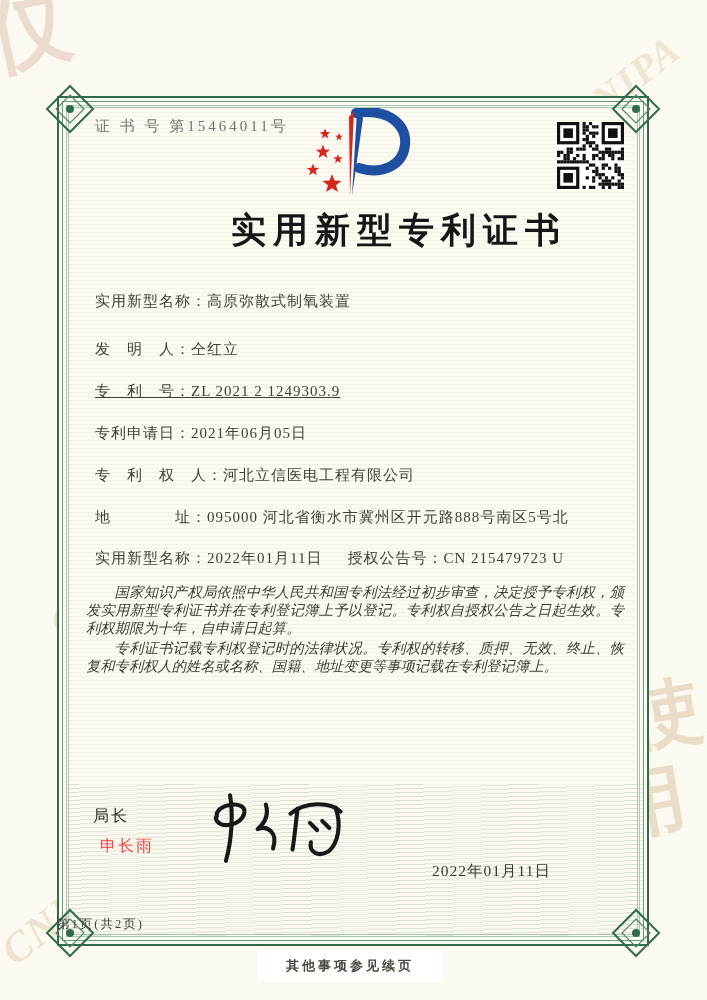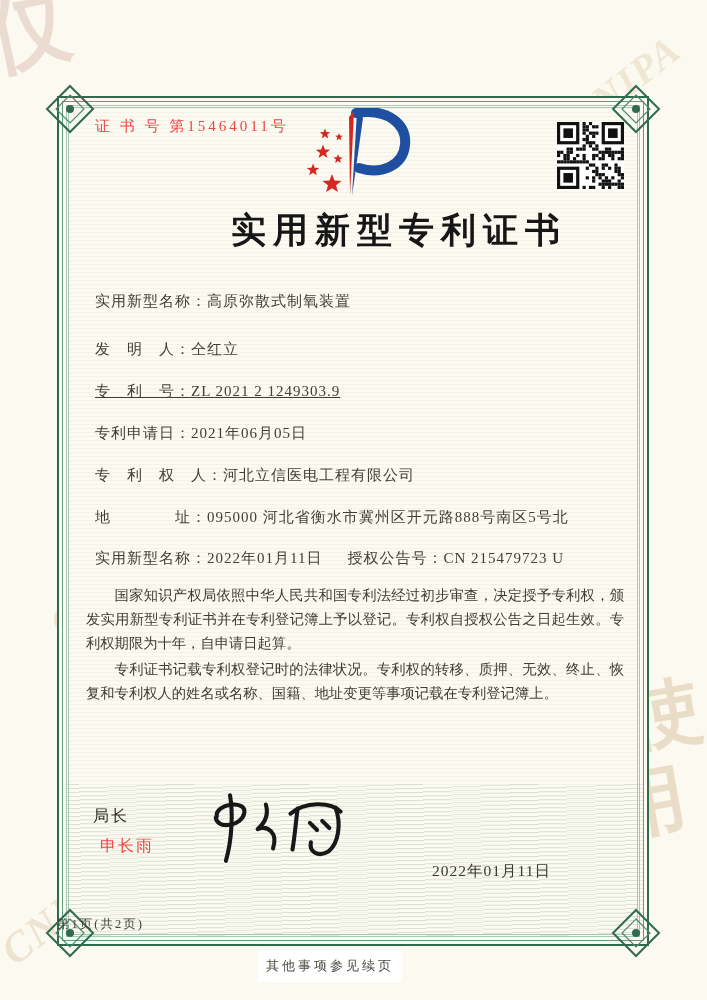--- a/index.html
+++ b/index.html
@@ -46,21 +46,21 @@
   }
   .corner{position:absolute;width:54px;height:54px;z-index:3;}
   .corner.tl{left:-16px;top:-16px;}
   .corner.tr{right:-16px;top:-16px;}
   .corner.bl{left:-16px;bottom:-16px;}
   .corner.br{right:-16px;bottom:-16px;}
 
   
   .cert-no{
     position:absolute;left:95px;top:117px;z-index:4;
-    font-size:15px;letter-spacing:3px;color:#ef4444;
+    font-size:15px;letter-spacing:3px;color:#737373;
   }
   .logo{position:absolute;left:292px;top:108px;width:128px;height:98px;z-index:4;}
   .qr{position:absolute;left:557px;top:122px;width:67px;height:67px;z-index:4;background:#fff;}
   .title{
     position:absolute;left:57px;top:207px;width:684px;z-index:4;
     text-align:center;font-size:35px;font-weight:700;color:#161616;
     letter-spacing:7px;
   }
 
   
@@ -68,39 +68,39 @@
     position:absolute;left:95px;right:70px;z-index:4;
     font-size:15px;color:#3f3f37;letter-spacing:1px;white-space:nowrap;
   }
   .field-label{color:#3f3f37;}
   .field-value{color:#3f3f37;}
   .pair2{margin-left:25px;}
 
   
   .legal{
     position:absolute;left:86px;top:583px;width:538px;z-index:4;
-    font-size:14.3px;line-height:24px;color:#3c3c33;text-align:justify;
+    font-size:14.3px;line-height:18px;color:#3c3c33;text-align:justify;font-style:italic;
   }
   .legal p{margin:0 0 2px 0;text-indent:2em;}
 
   
   .director-title{position:absolute;left:93px;top:806px;font-size:16px;color:#2e2e28;z-index:4;letter-spacing:2px;}
   .director-name{position:absolute;left:100px;top:836px;font-size:16px;color:#ef4444;z-index:4;letter-spacing:2px;}
   .sig{position:absolute;left:186px;top:790px;width:172px;height:74px;z-index:4;}
   .issue-date{position:absolute;left:432px;top:861px;font-size:15.5px;color:#3a3a33;z-index:4;letter-spacing:1px;}
 
   
   .page-info{
     position:absolute;left:57px;top:916px;width:592px;z-index:4;
     text-align:left;font-size:12.5px;color:#44443c;letter-spacing:2px;
   }
   .note{
     position:absolute;left:258px;top:950px;z-index:4;
-    background:#ffffff;padding:7px 8px;
-    font-size:13px;color:#4a4a40;letter-spacing:3px;
+    background:#ffffff;padding:7px 28px;
+    font-size:13px;color:#4a4a40;letter-spacing:3px;font-weight:bold;
   }
 </style>
 </head>
 <body>
 
 <div class="page">
 
   <span class="wm" style="left:-12px;top:-22px;font-size:82px;transform:rotate(-12deg);color:#d8b9ae;">仅</span>
   <span class="wm" style="left:102px;top:110px;font-size:88px;transform:rotate(-12deg);">限</span>
   <span class="wm wm-latin" style="left:560px;top:60px;font-size:40px;transform:rotate(-38deg);opacity:.35;">CNIPA</span>

